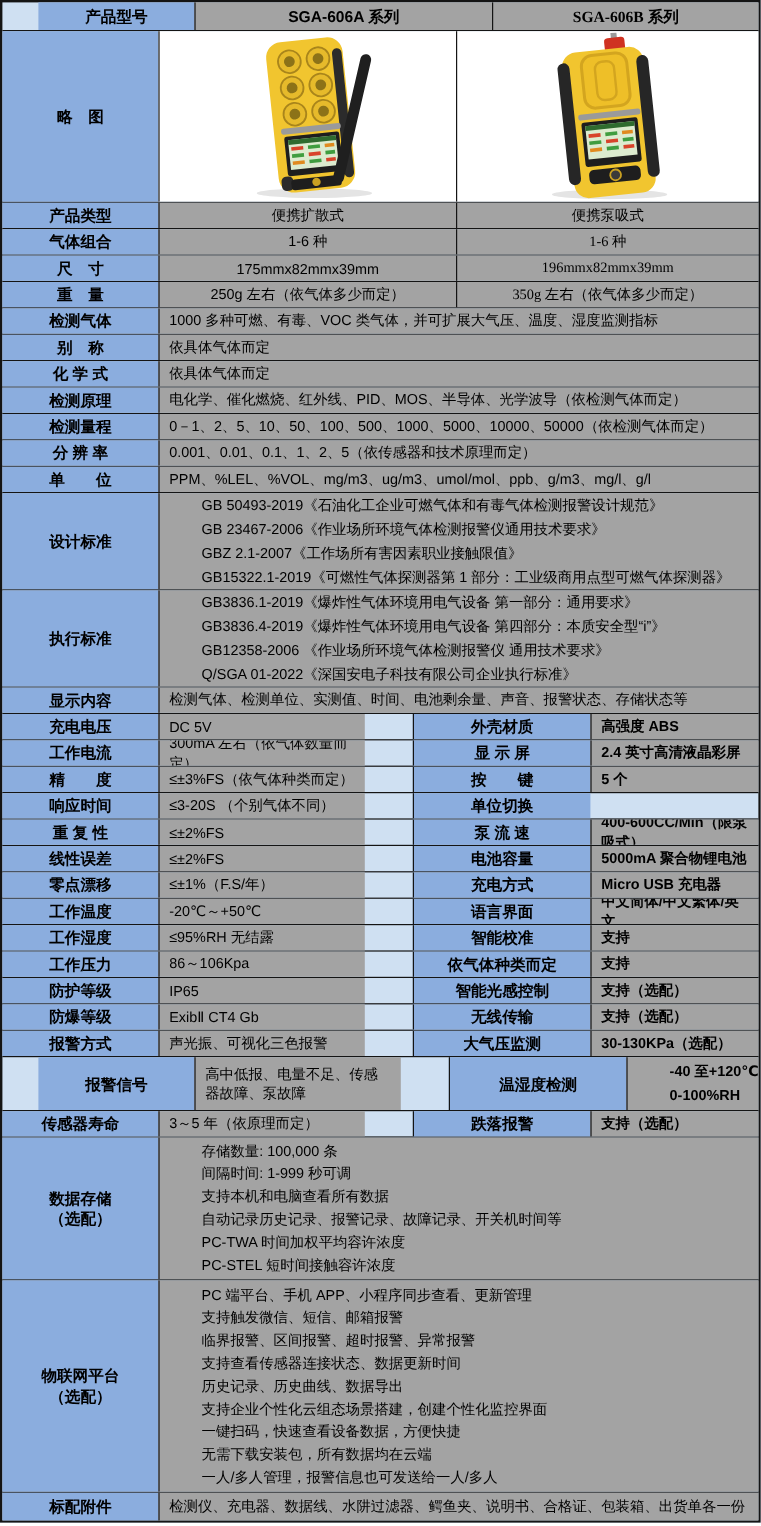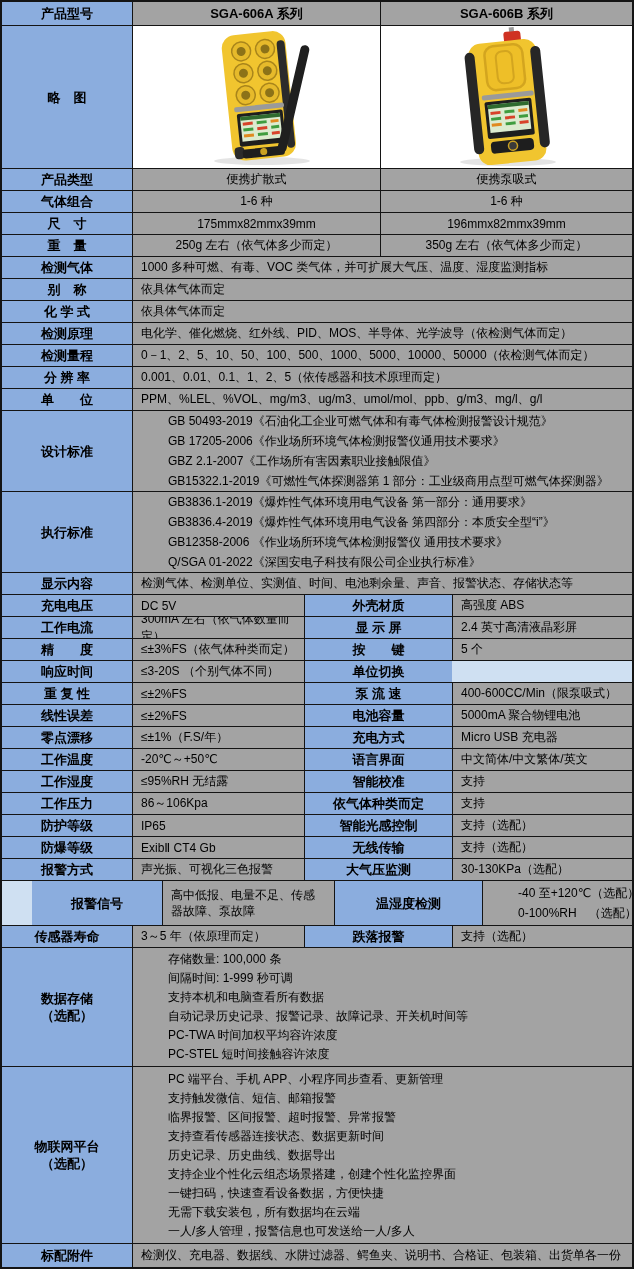--- a/index.html
+++ b/index.html
@@ -1,32 +1,32 @@
 <!DOCTYPE html>
 <html><head>
 <meta charset="utf-8">
 <style>
   html,body{margin:0;padding:0;background:#fff;}
   body{width:634px;font-family:"Liberation Sans","DejaVu Sans",sans-serif;color:#000;}
   .tbl{width:634px;box-sizing:border-box;border:2px solid #141414;background:#cfe0f2;}
   .r{display:flex;border-top:1px solid #141414;}
-  .r:first-child{border-top:none;}
+  .r:first-child{border-top:none;margin-left:30px;}
   .c{box-sizing:border-box;overflow:hidden;}
   .lab{background:#8badde;font-weight:700;font-size:13px;display:flex;align-items:center;justify-content:center;text-align:center;line-height:15px;padding:0 2px;}
   .val{background:#a3a3a3;font-size:12px;display:flex;align-items:center;}
   .cen{justify-content:center;}
   .lft{padding:0 8px;}
   .bold{font-weight:700;font-size:13px;}
   .wl{width:130px;}
   .wa{width:248px;border-left:1px solid #141414;}
-  .wb{flex:1;border-left:1px solid #141414;}
+  .wb{flex:1;border-left:1px solid #141414;font-family:Liberation Serif, serif;}
   .wspan{flex:1;border-left:1px solid #141414;}
   .wv1{width:172px;border-left:1px solid #141414;}
-  .wl2{width:148px;border-left:1px solid #141414;}
-  .wv2{flex:1;border-left:1px solid #141414;}
+  .wl2{width:148px;border-left:1px solid #141414;margin-left:40px;}
+  .wv2{flex:1;border-left:1px solid #141414;font-weight:bold;}
   .h23{height:23px;}
   .h142{height:142px;}
   .h21{height:21px;}
   .h80{height:80px;}
   .h44{height:44px;padding-left:30px;}
   .h118{height:118px;}
   .h176{height:176px;}
   .imgc{background:#ffffff;display:flex;align-items:center;justify-content:center;}
   .vlines{flex-direction:column;justify-content:center;align-items:flex-start;padding:2px 8px;}
   .vlines .ln{line-height:20px;white-space:nowrap;margin-left:27px;}
@@ -168,21 +168,21 @@
   </div>
   <div class="r h21">
     <div class="c lab wl">单　　位</div>
     <div class="c val wspan lft">PPM、%LEL、%VOL、mg/m3、ug/m3、umol/mol、ppb、g/m3、mg/l、g/l</div>
   </div>
 
   <div class="r h80">
     <div class="c lab wl">设计标准</div>
     <div class="c val wspan vlines">
       <div class="ln">GB 50493-2019《石油化工企业可燃气体和有毒气体检测报警设计规范》</div>
-      <div class="ln">GB 17205-2006《作业场所环境气体检测报警仪通用技术要求》</div>
+      <div class="ln">GB 23467-2006《作业场所环境气体检测报警仪通用技术要求》</div>
       <div class="ln">GBZ 2.1-2007《工作场所有害因素职业接触限值》</div>
       <div class="ln">GB15322.1-2019《可燃性气体探测器第 1 部分：工业级商用点型可燃气体探测器》</div>
     </div>
   </div>
 
   <div class="r h80">
     <div class="c lab wl">执行标准</div>
     <div class="c val wspan vlines">
       <div class="ln">GB3836.1-2019《爆炸性气体环境用电气设备 第一部分：通用要求》</div>
       <div class="ln">GB3836.4-2019《爆炸性气体环境用电气设备 第四部分：本质安全型“i”》</div>

